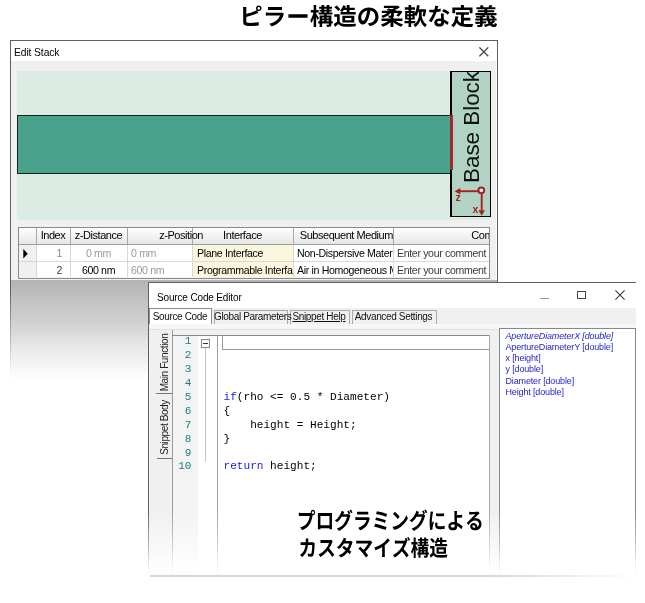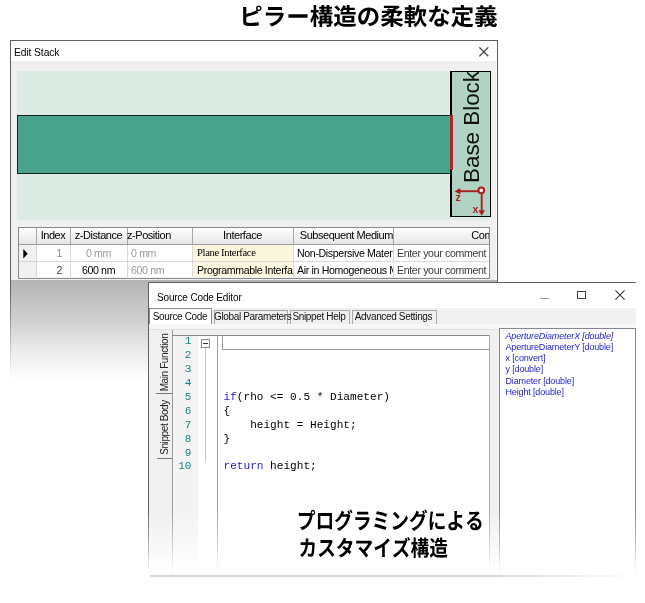--- a/index.html
+++ b/index.html
@@ -85,34 +85,34 @@
   <div class="abs" style="left:70px;top:245px;width:1px;height:31.5px;background:#d8d8d8;"></div>
   <div class="abs" style="left:127px;top:245px;width:1px;height:31.5px;background:#d8d8d8;"></div>
   <div class="abs" style="left:192px;top:245px;width:1px;height:31.5px;background:#d8d8d8;"></div>
   <div class="abs" style="left:293px;top:245px;width:1px;height:31.5px;background:#d8d8d8;"></div>
   <div class="abs" style="left:393px;top:245px;width:1px;height:31.5px;background:#d8d8d8;"></div>
 
   <div class="abs" style="left:19px;top:261.4px;width:469.5px;height:1px;background:#d8d8d8;"></div>
 
   <div class="t" style="left:36px;top:228.8px;width:34px;text-align:center;font-size:11px;letter-spacing:-0.45px;">Index</div>
   <div class="t" style="left:70px;top:228.8px;width:57px;text-align:center;font-size:11px;letter-spacing:-0.45px;">z-Distance</div>
-  <div class="t" style="left:127px;top:228.8px;width:65px;text-align:left;font-size:11px;letter-spacing:-0.45px;">z-Position</div>
+  <div class="t" style="left:127px;top:228.8px;width:65px;text-align:right;font-size:11px;letter-spacing:-0.45px;padding-left:11px;">z-Position</div>
   <div class="t" style="left:192px;top:228.8px;width:101px;text-align:center;font-size:11px;letter-spacing:-0.45px;">Interface</div>
   <div class="t" style="left:293px;top:228.8px;width:100px;text-align:right;font-size:11px;letter-spacing:-0.45px;">Subsequent Medium</div>
   <div class="t" style="left:393.5px;top:228.8px;width:95px;overflow:hidden;"><div style="width:200px;text-align:center;font-size:11px;letter-spacing:-0.45px;">Comment</div></div>
   <div class="abs" style="left:19px;top:276.5px;width:469.5px;height:1.6px;background:#f2f2f2;"></div>
 
   <svg class="abs" style="left:22.5px;top:249px;" width="5" height="10" viewBox="0 0 5 10">
     <path d="M0.3 0 L4.7 4.75 L0.3 9.5 Z" fill="#000"></path>
   </svg>
 
   <div class="t" style="left:36px;top:246.5px;width:26px;text-align:right;font-size:10.6px;letter-spacing:-0.35px;color:#8a8a8a;">1</div>
   <div class="t" style="left:70px;top:246.5px;width:57px;text-align:center;font-size:10.6px;letter-spacing:-0.35px;color:#9a9a9a;">0 mm</div>
   <div class="t" style="left:131px;top:246.5px;font-size:10.6px;letter-spacing:-0.35px;color:#9a9a9a;">0 mm</div>
-  <div class="t" style="left:197px;top:246.5px;font-size:10.6px;letter-spacing:-0.35px;color:#000;font-family:Liberation Serif, serif;">Plane Interface</div>
+  <div class="t" style="left:197px;top:246.5px;font-size:10.6px;letter-spacing:-0.35px;color:#000;">Plane Interface</div>
   <div class="t" style="left:297px;top:246.5px;width:96px;font-size:10.6px;letter-spacing:-0.35px;color:#000;overflow:hidden;">Non-Dispersive Material</div>
   <div class="t" style="left:397px;top:246.5px;width:92.5px;font-size:10.6px;letter-spacing:-0.35px;color:#3a3a3a;overflow:hidden;">Enter your comment</div>
 
   <div class="t" style="left:36px;top:264px;width:26px;text-align:right;font-size:10.6px;letter-spacing:-0.35px;color:#3a3a3a;">2</div>
   <div class="t" style="left:70px;top:264px;width:57px;text-align:center;font-size:10.6px;letter-spacing:-0.35px;color:#000;">600 nm</div>
   <div class="t" style="left:131px;top:264px;font-size:10.6px;letter-spacing:-0.35px;color:#9a9a9a;">600 nm</div>
   <div class="t" style="left:197px;top:264px;width:96px;font-size:10.6px;letter-spacing:-0.35px;color:#000;overflow:hidden;">Programmable Interface</div>
   <div class="t" style="left:297px;top:264px;width:96px;font-size:10.6px;letter-spacing:-0.35px;color:#000;overflow:hidden;">Air in Homogeneous Medium</div>
   <div class="t" style="left:397px;top:264px;width:92.5px;font-size:10.6px;letter-spacing:-0.35px;color:#3a3a3a;overflow:hidden;">Enter your comment</div>
 
@@ -132,21 +132,21 @@
   <div class="abs" style="left:214px;top:309.5px;width:74px;height:14.5px;background:#f0f0f0;
        border:1px solid #a9a9a9;border-bottom:none;box-sizing:border-box;"></div>
   <div class="abs" style="left:290px;top:309.5px;width:60px;height:14.5px;background:#f0f0f0;
        border:1px solid #a9a9a9;border-bottom:none;box-sizing:border-box;"></div>
   <div class="abs" style="left:352px;top:309.5px;width:85px;height:14.5px;background:#f0f0f0;
        border:1px solid #a9a9a9;border-bottom:none;box-sizing:border-box;"></div>
   <div class="abs" style="left:148.8px;top:308px;width:63.7px;height:16px;background:#fff;
        border:1px solid #8c8c8c;border-bottom:none;box-sizing:border-box;"></div>
   <div class="t" style="left:148px;top:310.8px;width:64px;text-align:center;font-size:10px;letter-spacing:-0.35px;color:#111;">Source Code</div>
   <div class="t" style="left:214px;top:311.3px;width:74px;text-align:center;font-size:10px;letter-spacing:-0.35px;color:#111;">Global Parameters</div>
-  <div class="t" style="left:288px;top:311.3px;width:62px;text-align:center;font-size:10px;letter-spacing:-0.35px;color:#111;">Snippet Help</div>
+  <div class="t" style="left:288px;top:311.3px;width:62px;text-align:center;font-size:10px;letter-spacing:-0.35px;color:#111;text-decoration:underline;">Snippet Help</div>
   <div class="t" style="left:350px;top:311.3px;width:87px;text-align:center;font-size:10px;letter-spacing:-0.35px;color:#111;">Advanced Settings</div>
 
   <div class="t" style="left:103.5px;top:355.8px;width:120px;height:13px;font-size:10px;letter-spacing:-0.4px;color:#222;text-align:center;
        transform:rotate(-90deg);transform-origin:center;line-height:13px;">Main Function</div>
   <div class="t" style="left:103.5px;top:421px;width:120px;height:13px;font-size:10px;letter-spacing:-0.4px;color:#222;text-align:center;
        transform:rotate(-90deg);transform-origin:center;line-height:13px;">Snippet Body</div>
   <div class="abs" style="left:156px;top:393.3px;width:16px;height:1px;background:#777;"></div>
   <div class="abs" style="left:157px;top:457.8px;width:15px;height:1px;background:#777;"></div>
 
   <div class="abs" style="left:172px;top:330px;width:1px;height:246px;background:#9a9a9a;"></div>
@@ -177,21 +177,21 @@
   <div class="cl" style="top:390.9px;"><span class="kw">if</span>(rho &lt;= 0.5 * Diameter)</div>
   <div class="cl" style="top:404.8px;">{</div>
   <div class="cl" style="top:418.7px;">    height = Height;</div>
   <div class="cl" style="top:432.6px;">}</div>
   <div class="cl" style="top:460.4px;"><span class="kw">return</span> height;</div>
 
   <div class="abs" style="left:499px;top:327.5px;width:136.5px;height:250px;background:#fff;
        border:1px solid #828790;border-bottom:none;box-sizing:border-box;"></div>
   <div class="pi" style="top:330.5px;font-style:italic;">ApertureDiameterX [double]</div>
   <div class="pi" style="top:341.8px;">ApertureDiameterY [double]</div>
-  <div class="pi" style="top:353.1px;">x [convert]</div>
+  <div class="pi" style="top:353.1px;">x [height]</div>
   <div class="pi" style="top:364.4px;">y [double]</div>
   <div class="pi" style="top:375.7px;">Diameter [double]</div>
   <div class="pi" style="top:387.0px;">Height [double]</div>
 
   <div class="abs" style="left:140px;top:510px;width:502px;height:68px;
        background:linear-gradient(180deg,rgba(255,255,255,0) 0%,rgba(255,255,255,0.55) 55%,rgba(255,255,255,0.9) 82%,#fff 100%);"></div>
   <div class="abs" style="left:140px;top:578px;width:505px;height:25px;background:#fff;"></div>
   <div class="abs" style="left:150px;top:575.2px;width:486px;height:1.7px;
        background:linear-gradient(90deg,rgba(175,175,175,0.5) 0%,rgba(175,175,175,0.5) 70%,rgba(175,175,175,0) 100%);"></div>
 

